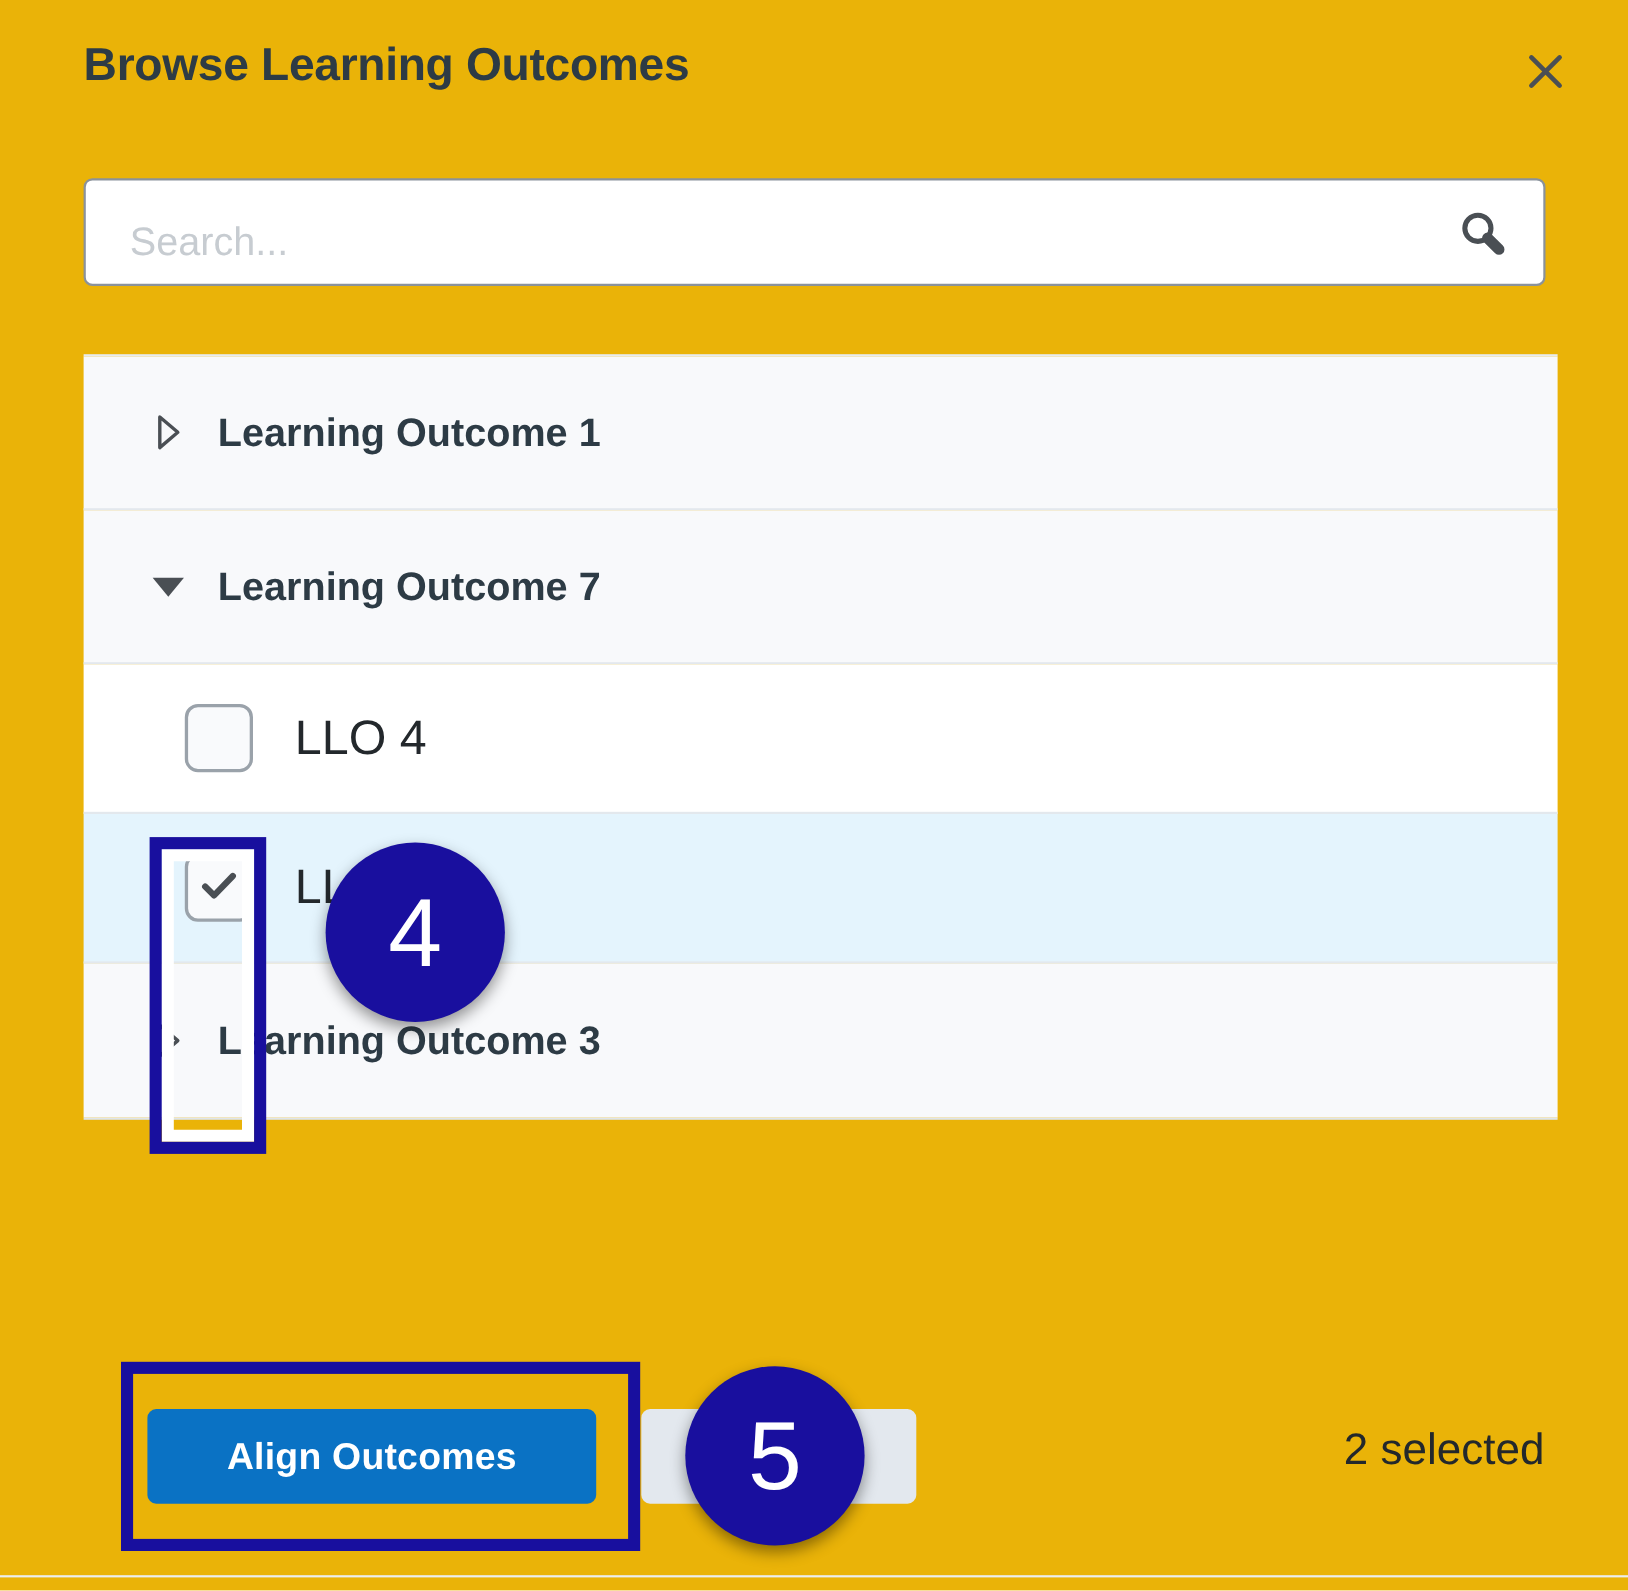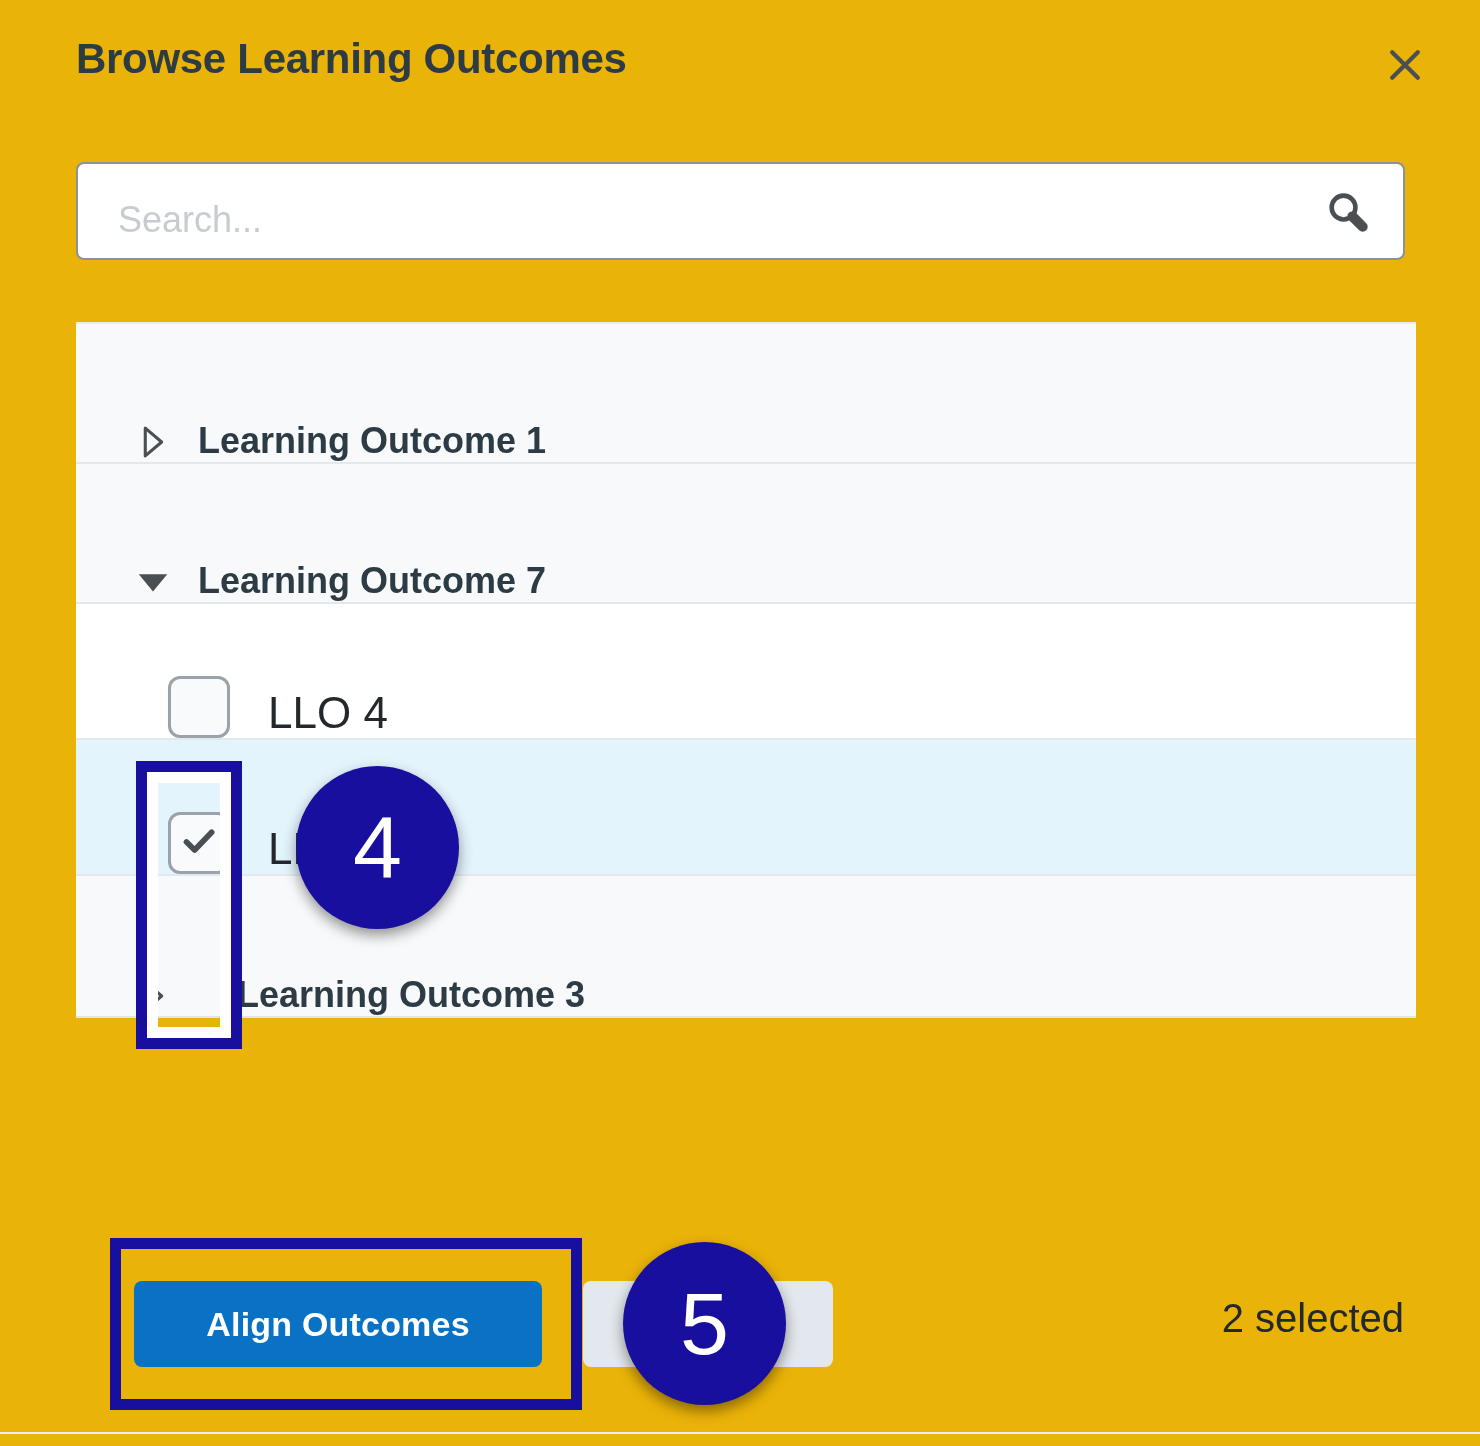--- a/index.html
+++ b/index.html
@@ -99,29 +99,29 @@
     left: 76px;
     top: 322px;
     width: 1340px;
     border-top: 2px solid #e8ecef;
     border-bottom: 2px solid #dfe5ea;
   }
   .tree-row {
     position: relative;
     width: 100%;
     display: flex;
-    align-items: flex-end;
+    align-items: center;
     cursor: pointer;
   }
   .row-group {
     height: 140px;
     background: #f8f9fb;
     border-bottom: 2px solid #e3e8ed;
   }
-  .row-group:last-child { border-bottom: none; gap: 39px; }
+  .row-group:last-child { border-bottom: none; }
   .row-leaf {
     height: 136px;
     background: #ffffff;
     border-bottom: 2px solid #e3e8ed;
   }
   .row-leaf.selected {
     background: #e4f4fd;
   }
   .row-leaf.focused {
     background: #e4f4fd;

